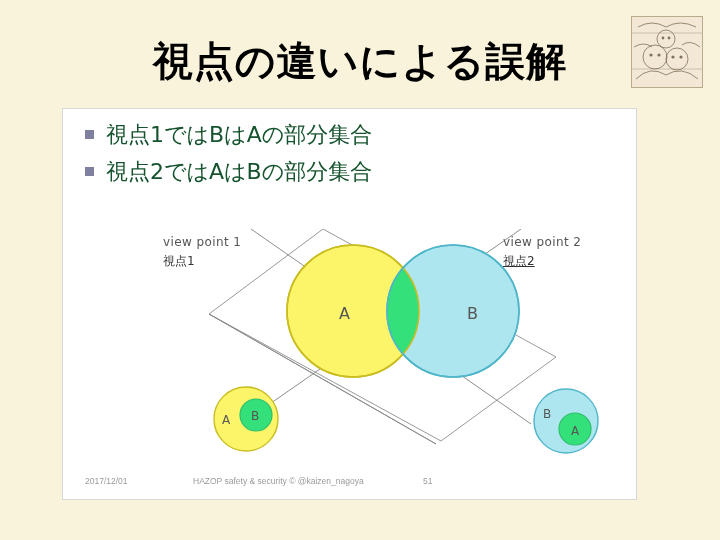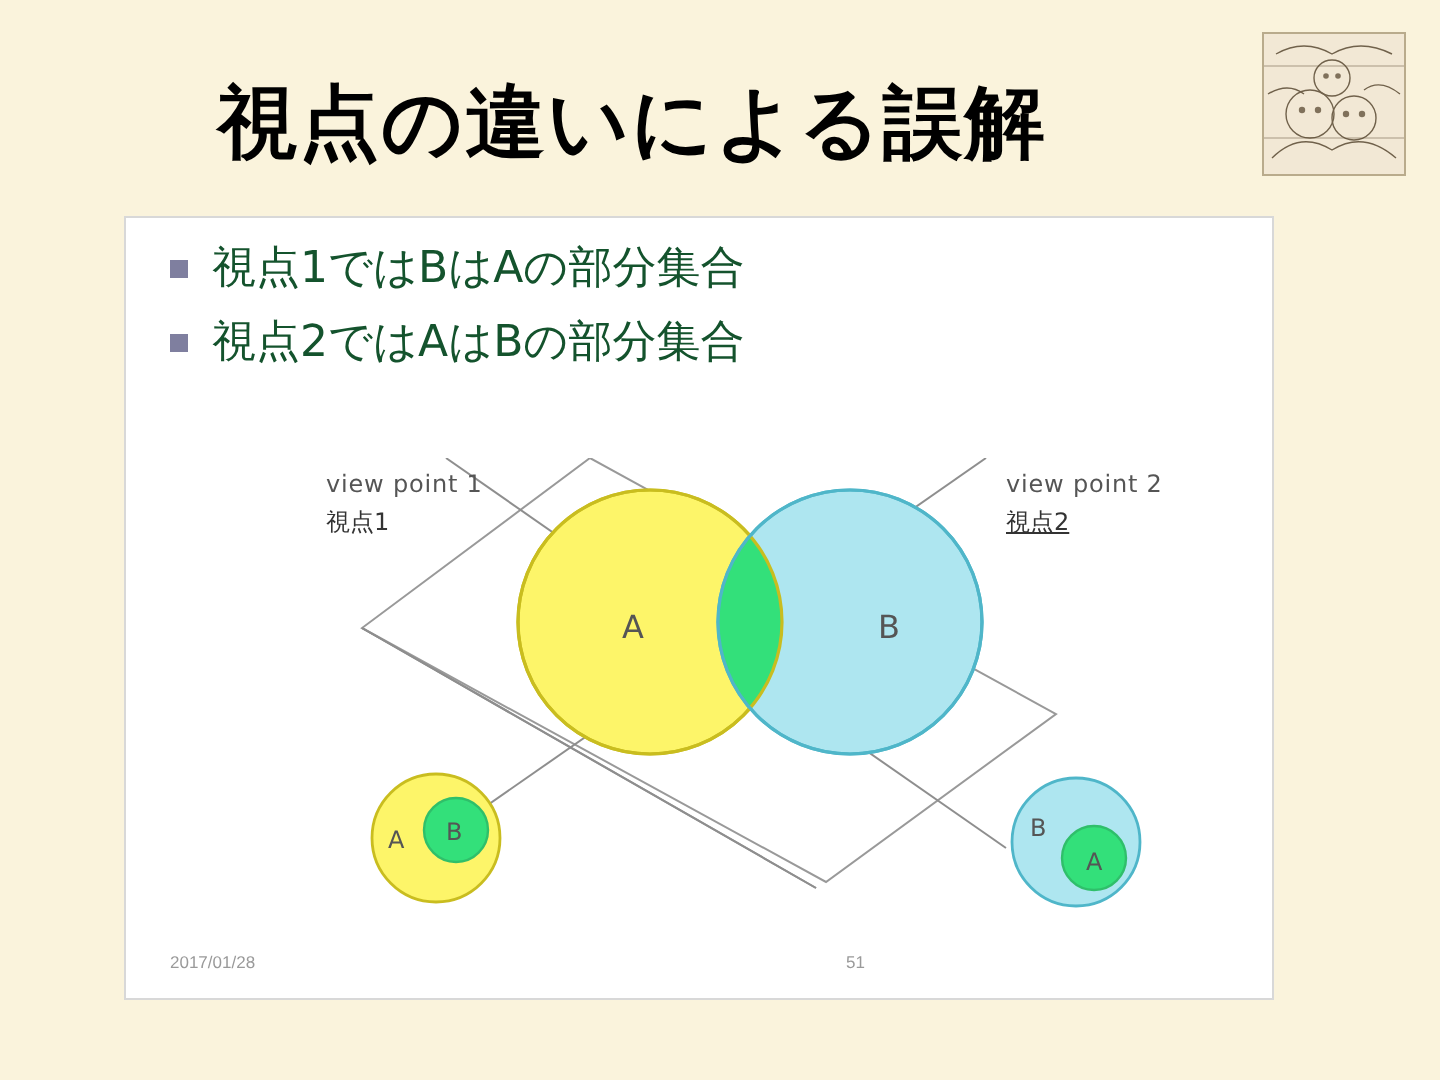--- a/index.html
+++ b/index.html
@@ -16,21 +16,21 @@
   }
   .slide {
     position: absolute;
     inset: 0;
   }
   
   .title {
     position: absolute;
     left: 0;
     top: 34px;
-    width: 632px;
+    width: 720px;
     text-align: center;
     font-size: 40px;
     font-weight: bold;
     letter-spacing: 1px;
     color: #000000;
     font-family: "DejaVu Sans", sans-serif;
     white-space: nowrap;
   }
   
   .corner-thumb {
@@ -82,20 +82,21 @@
     font-family: "DejaVu Sans", sans-serif;
     white-space: nowrap;
   }
   
   .diagram {
     position: absolute;
     left: 0;
     top: 120px;
     width: 573px;
     height: 270px;
+    padding-left: 28px;
   }
   .diagram svg {
     display: block;
   }
   .vp-label {
     position: absolute;
     font-family: "DejaVu Sans", sans-serif;
     color: #555555;
     white-space: nowrap;
   }
@@ -213,18 +214,19 @@
         <text x="160" y="191" font-family="DejaVu Sans, sans-serif" font-size="12" fill="#555555">B</text>
 
         <circle cx="475" cy="192" r="32" fill="#aee6f0" stroke="#4fb6c9" stroke-width="1.4"></circle>
         <circle cx="484" cy="200" r="16" fill="#33e07a" stroke="#2fbf6a" stroke-width="1.2"></circle>
         <text x="452" y="189" font-family="DejaVu Sans, sans-serif" font-size="12" fill="#555555">B</text>
         <text x="480" y="206" font-family="DejaVu Sans, sans-serif" font-size="12" fill="#555555">A</text>
       </svg>
     </div>
 
     <div class="footer">
-      <span class="f-date">2017/01/28</span>
+      <span class="f-date">2017/12/01</span>
+      <span class="f-credit">HAZOP safety &amp; security  © @kaizen_nagoya</span>
       <span class="f-page">51</span>
     </div>
 
   </div>
 </div>
 
 </body></html>

